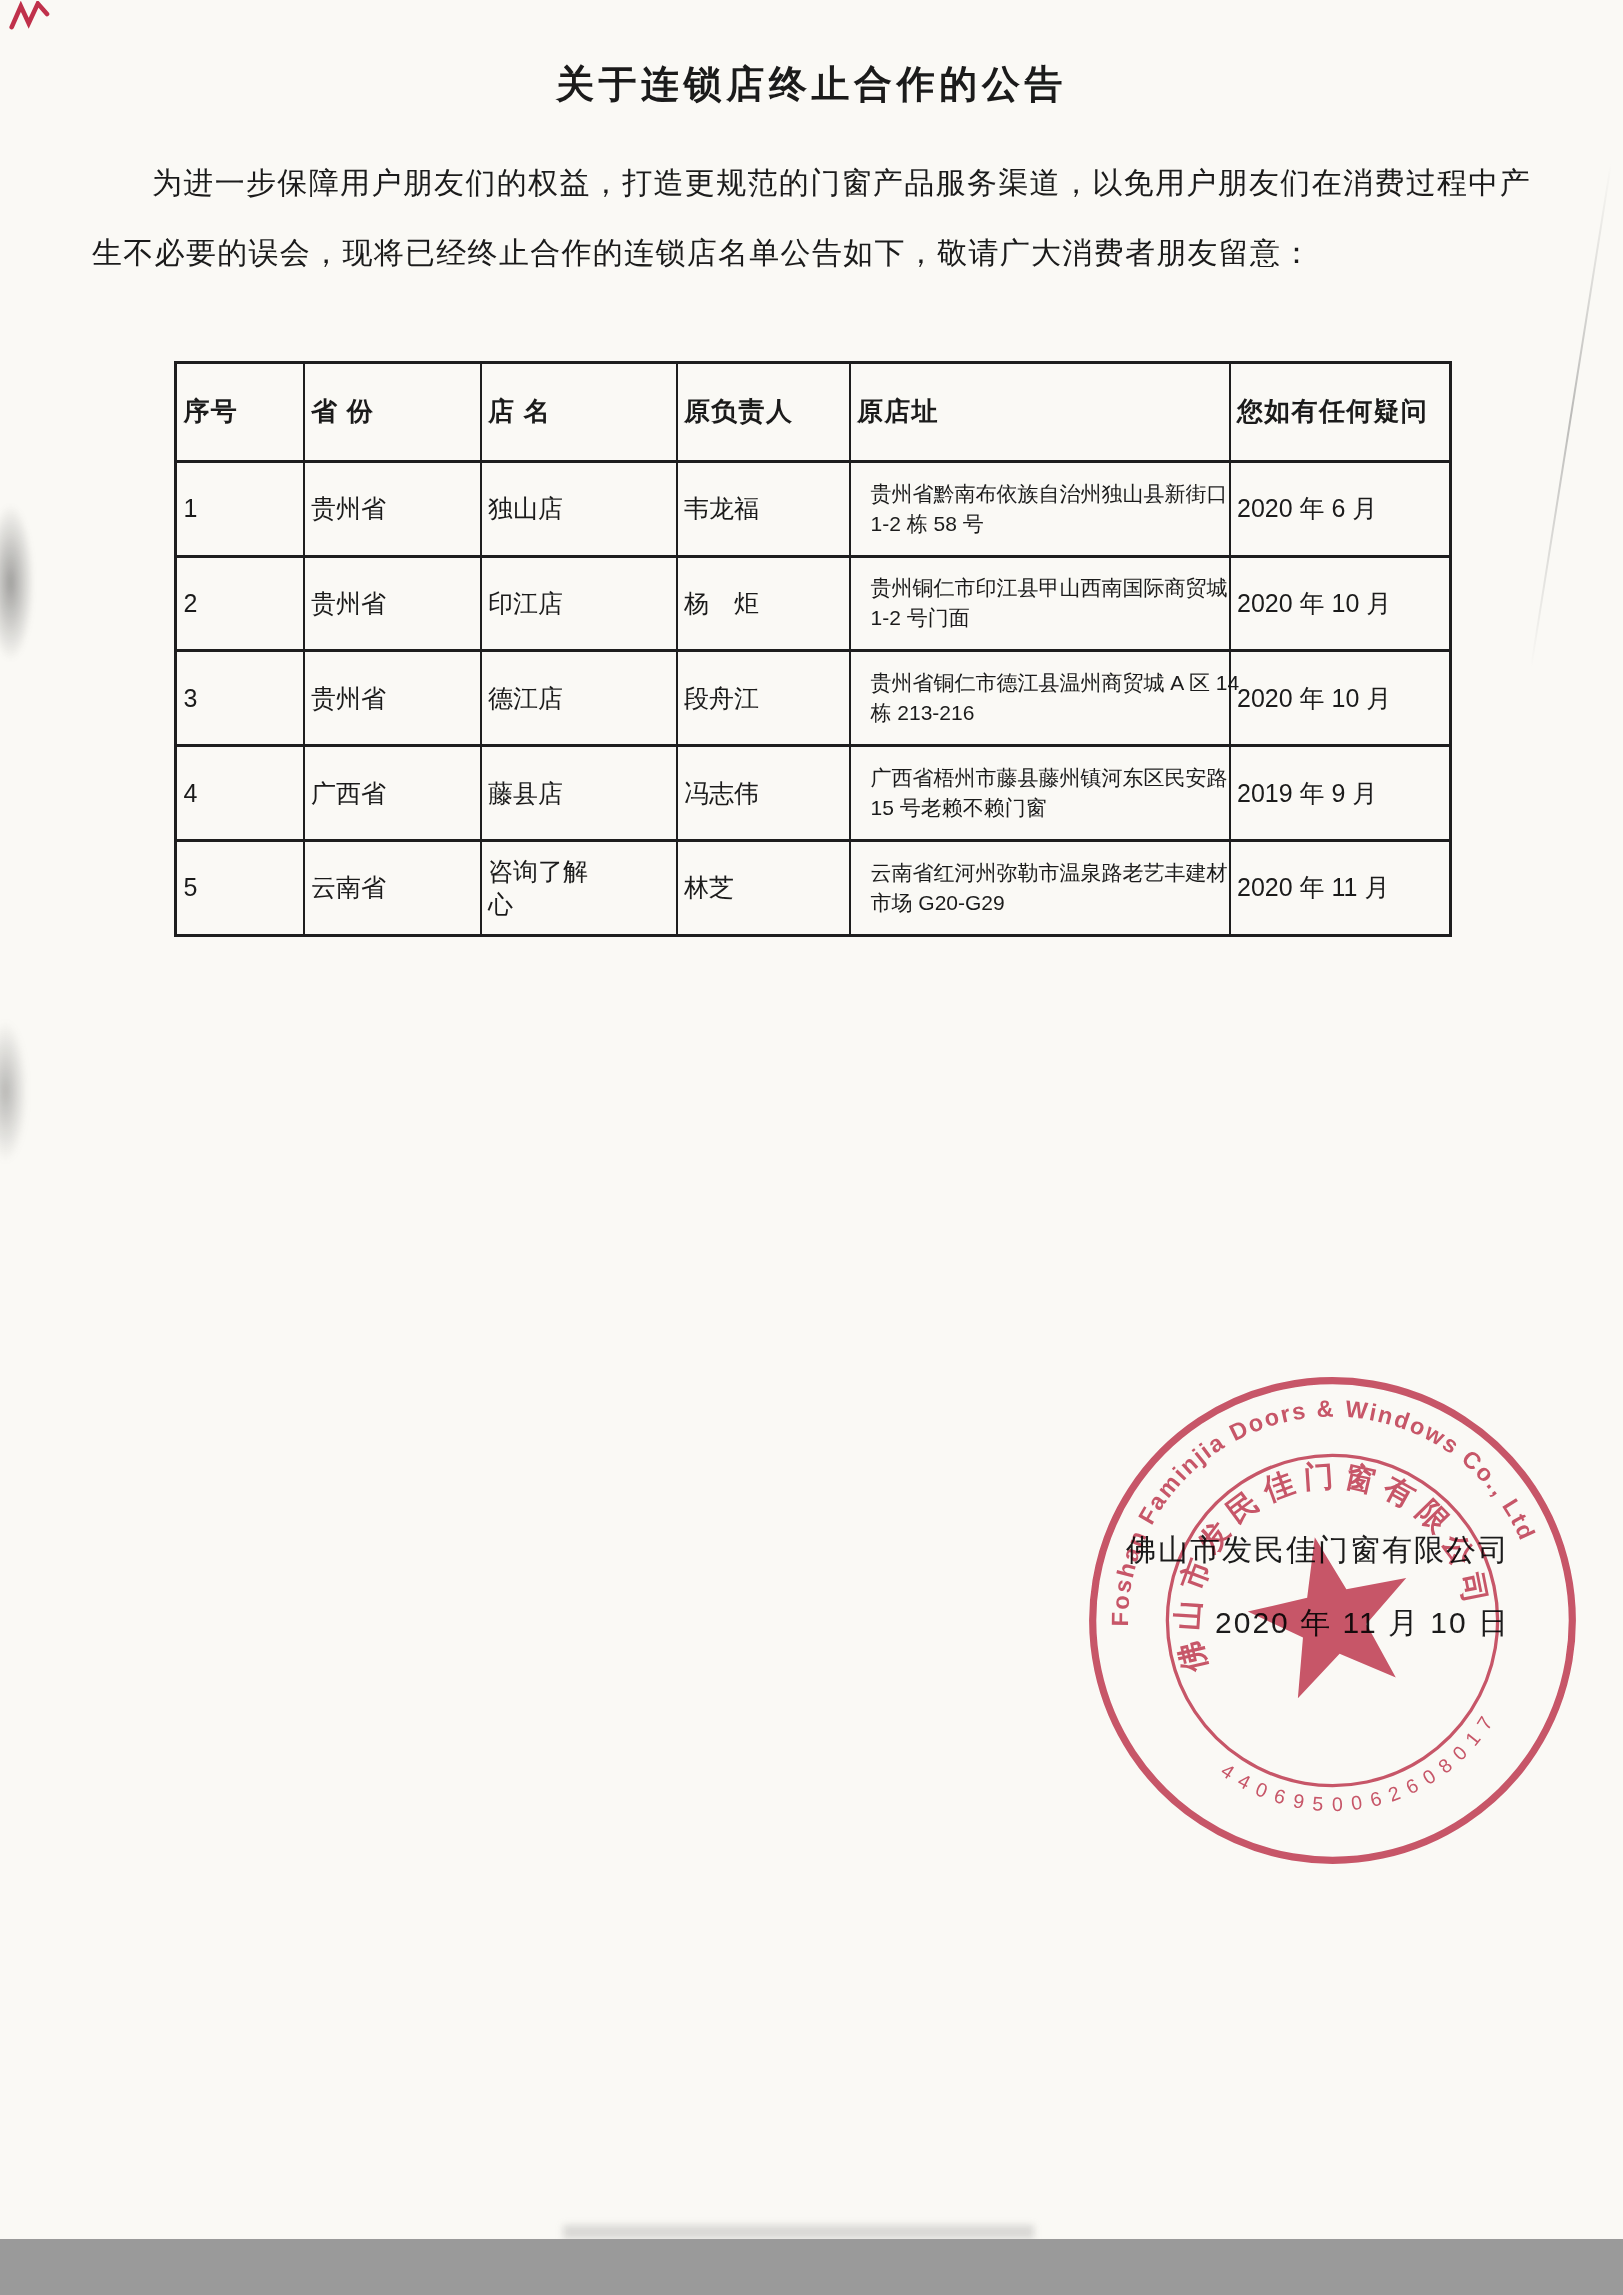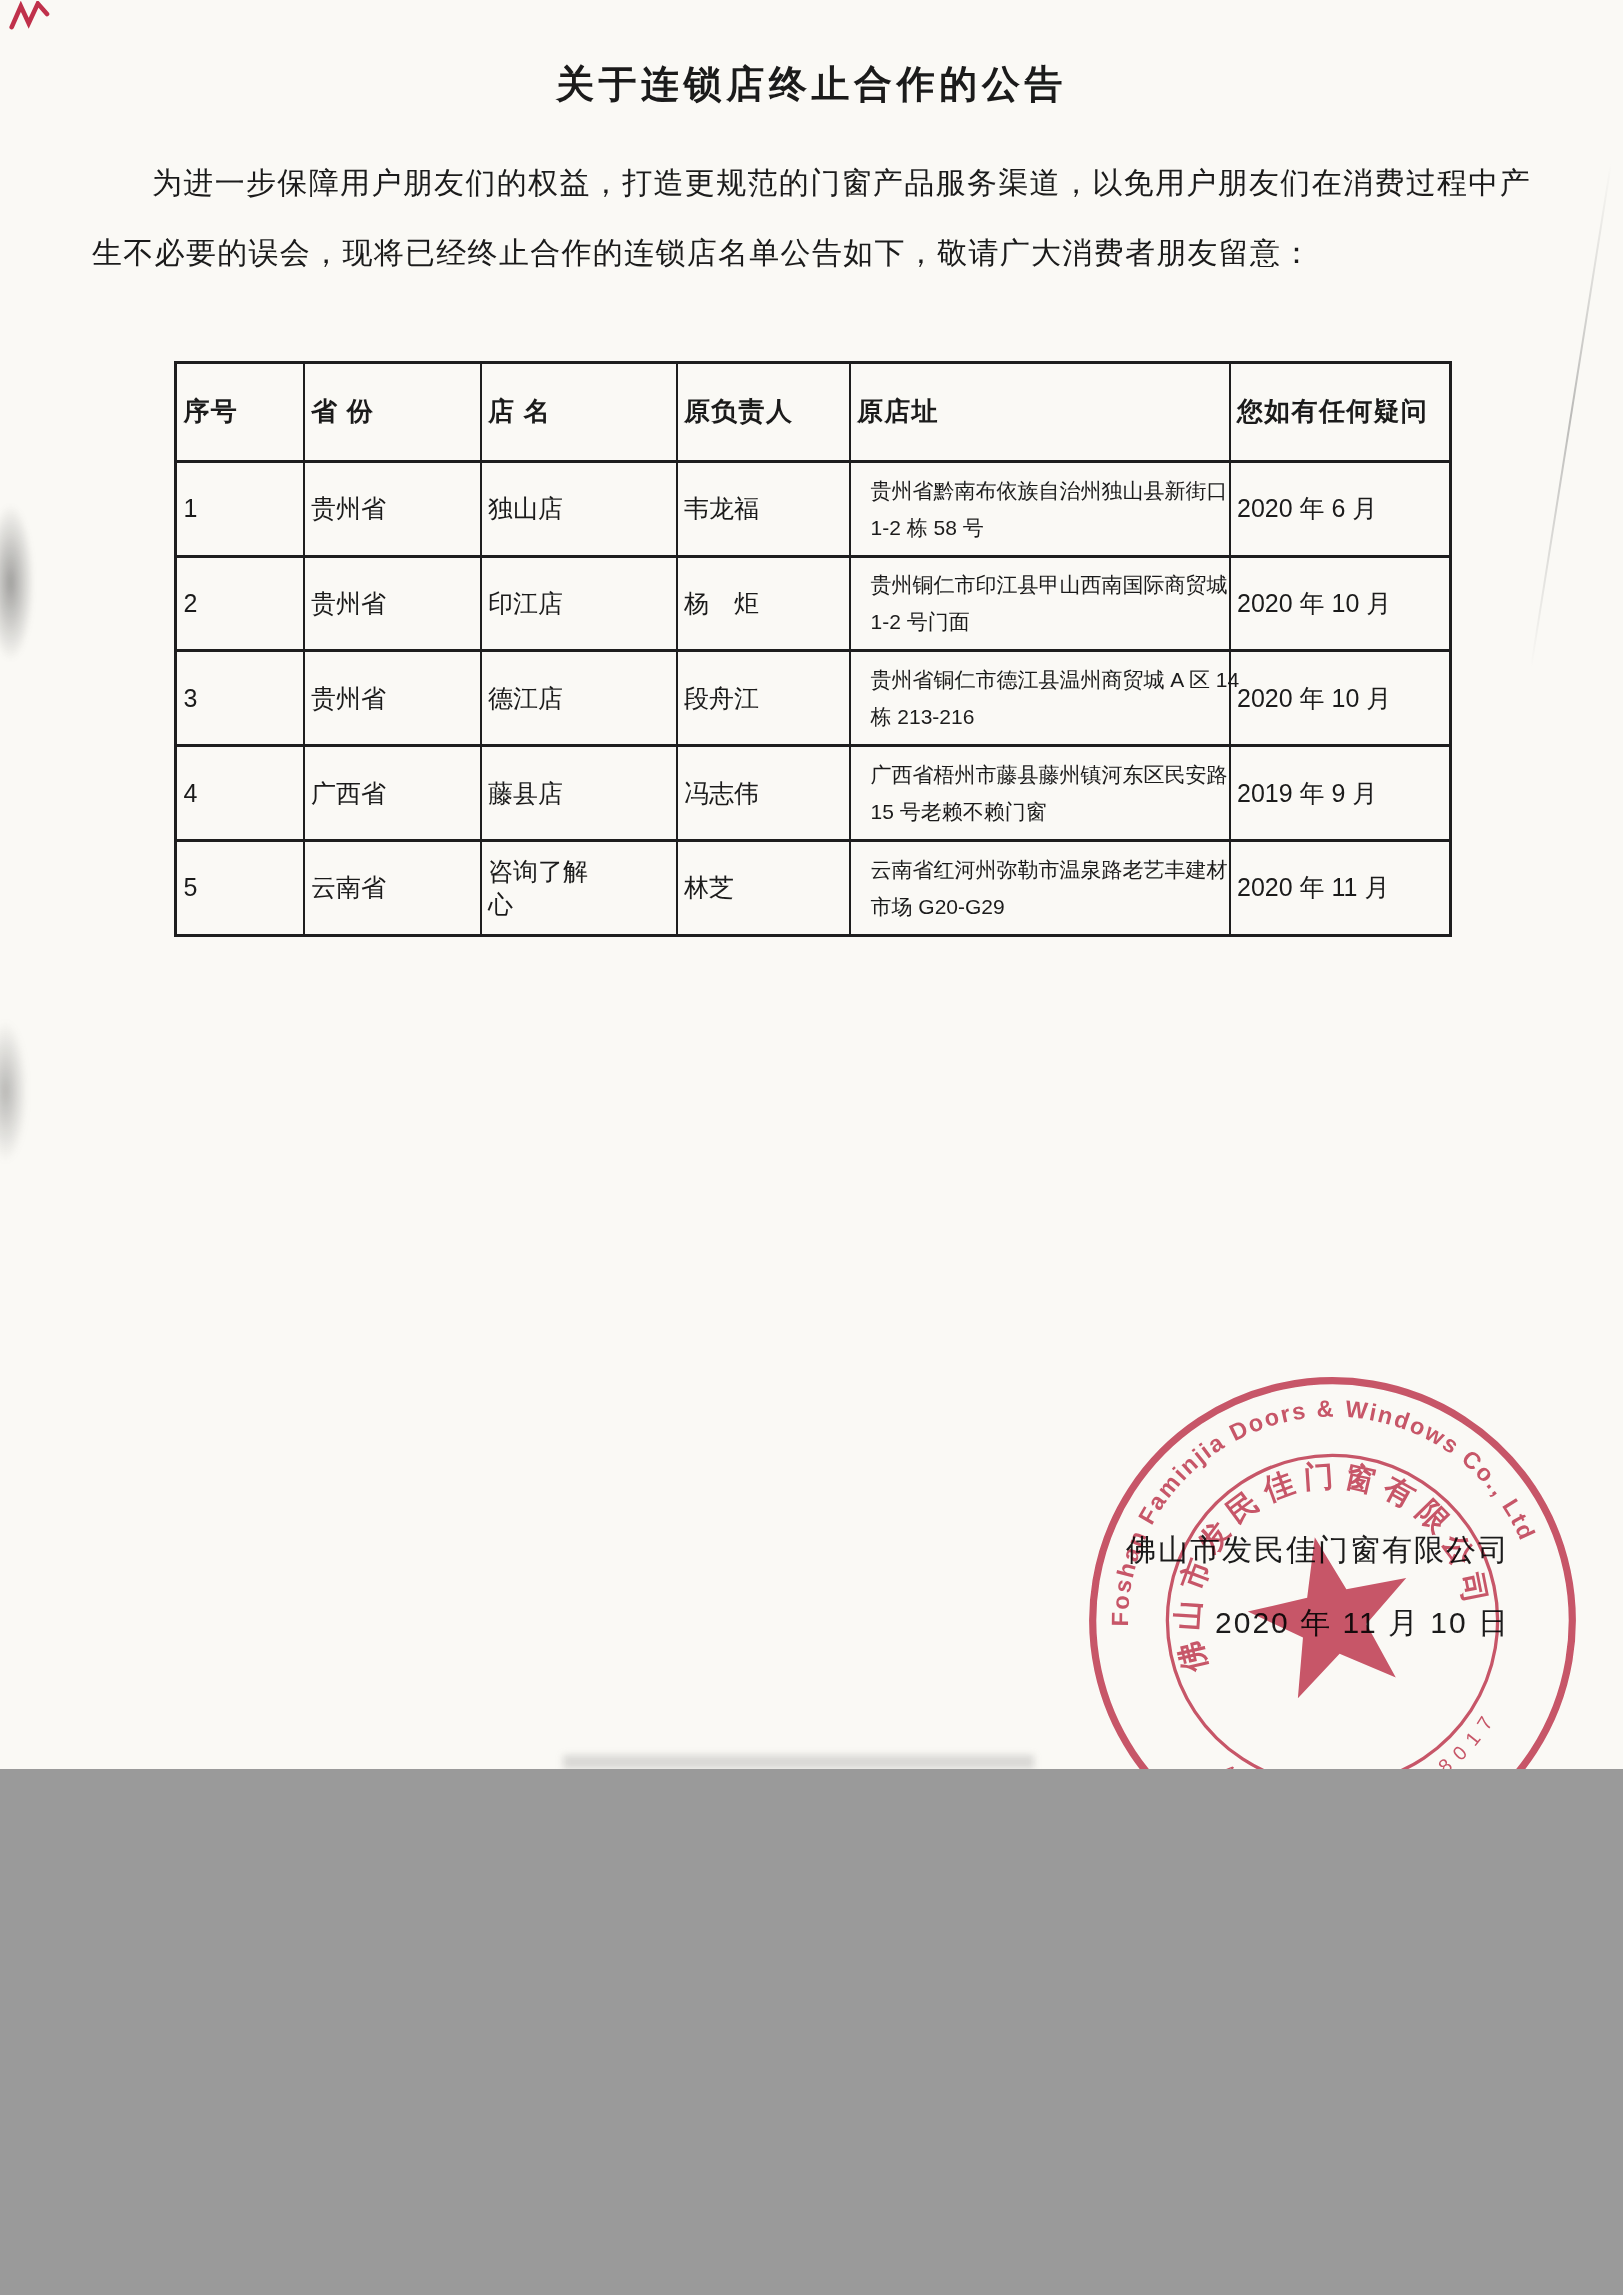--- a/index.html
+++ b/index.html
@@ -1,18 +1,18 @@
 <!DOCTYPE html>
 <html style="font-size:10.5px"><head>
 <meta charset="utf-8">
 <style>
   :root{ --seal:#c23a52; --ink:#1b1b1b; }
   html,body{margin:0;padding:0;background:#9a9a9a;}
   .page{
-    position:relative; width:1623px; height:1769px;
+    position:relative; width:1623px; height:2239px;
     background:#faf9f5; overflow:hidden;
     font-family:"Liberation Sans",sans-serif; color:var(--ink);
   }
   .title{
     margin:0; padding-top:59px; text-align:center;
     font-size:38px; font-weight:700; letter-spacing:4.6px;
   }
   .content{ padding:0 92px; }
   .intro{
     margin:38px 0 0; font-size:30px; line-height:70px;
@@ -23,21 +23,21 @@
     width:1275px; margin:73px 0 0 82px;
     border:3.9px solid #1e1e1e;
   }
   table.term th, table.term td{
     border:2px solid #1e1e1e; border-top-width:3.3px; border-bottom-width:3.3px;
     text-align:left; vertical-align:middle; padding:3.9px 6.5px;
     white-space:pre;
   }
   table.term th{ height:88px; font-size:26px; font-weight:700; letter-spacing:1.3px;}
   table.term td{ height:84px; font-size:25px; }
-  table.term td.addr{ font-size:21px; text-align:left; line-height:37px;padding-left:20px; }
+  table.term td.addr{ font-size:21px; text-align:left; line-height:30px;padding-left:20px; }
   .tip{
     margin:124px 0 0; font-size:30px; line-height:73px;
     text-align:justify; letter-spacing:1.3px;
   }
   .tip b{ font-weight:700; }
   .closing{ margin:60px 0 0; font-size:30px; text-indent:2em; letter-spacing:1.3px; }
   .signature{
     position:absolute; top:1513px; right:113px; z-index:2;
     text-align:right; font-size:30px; line-height:73px; letter-spacing:2px;
   }

